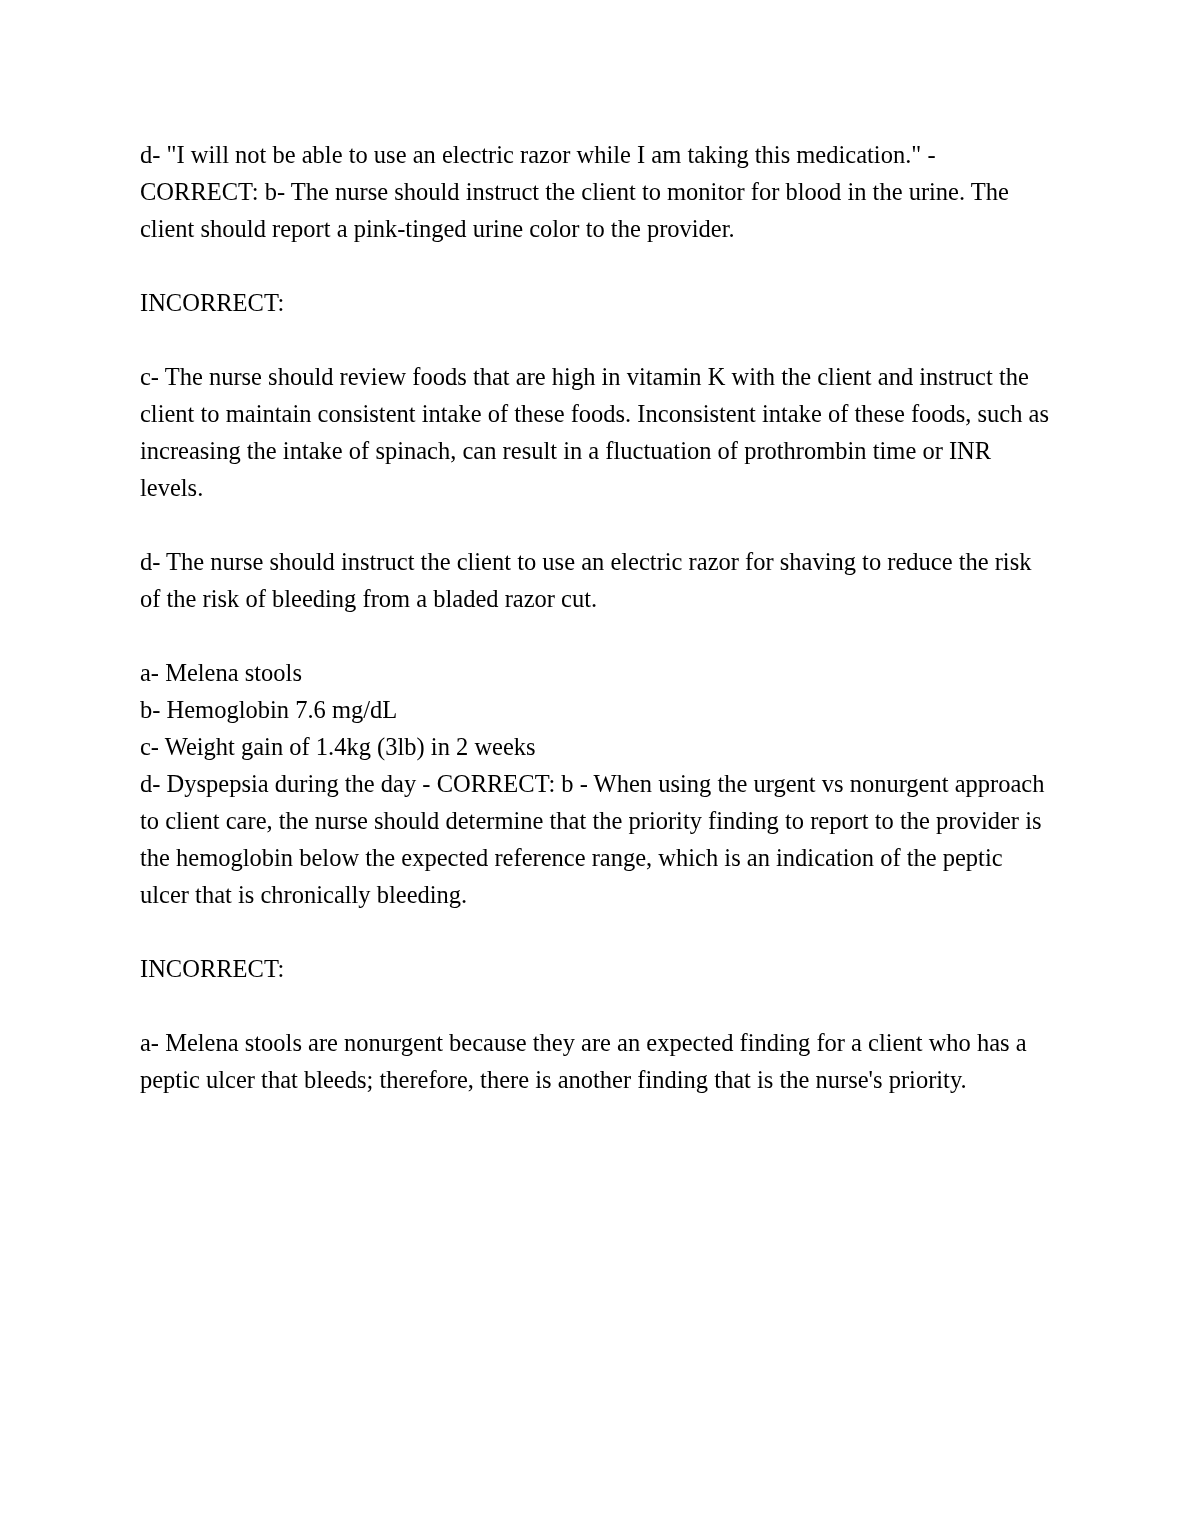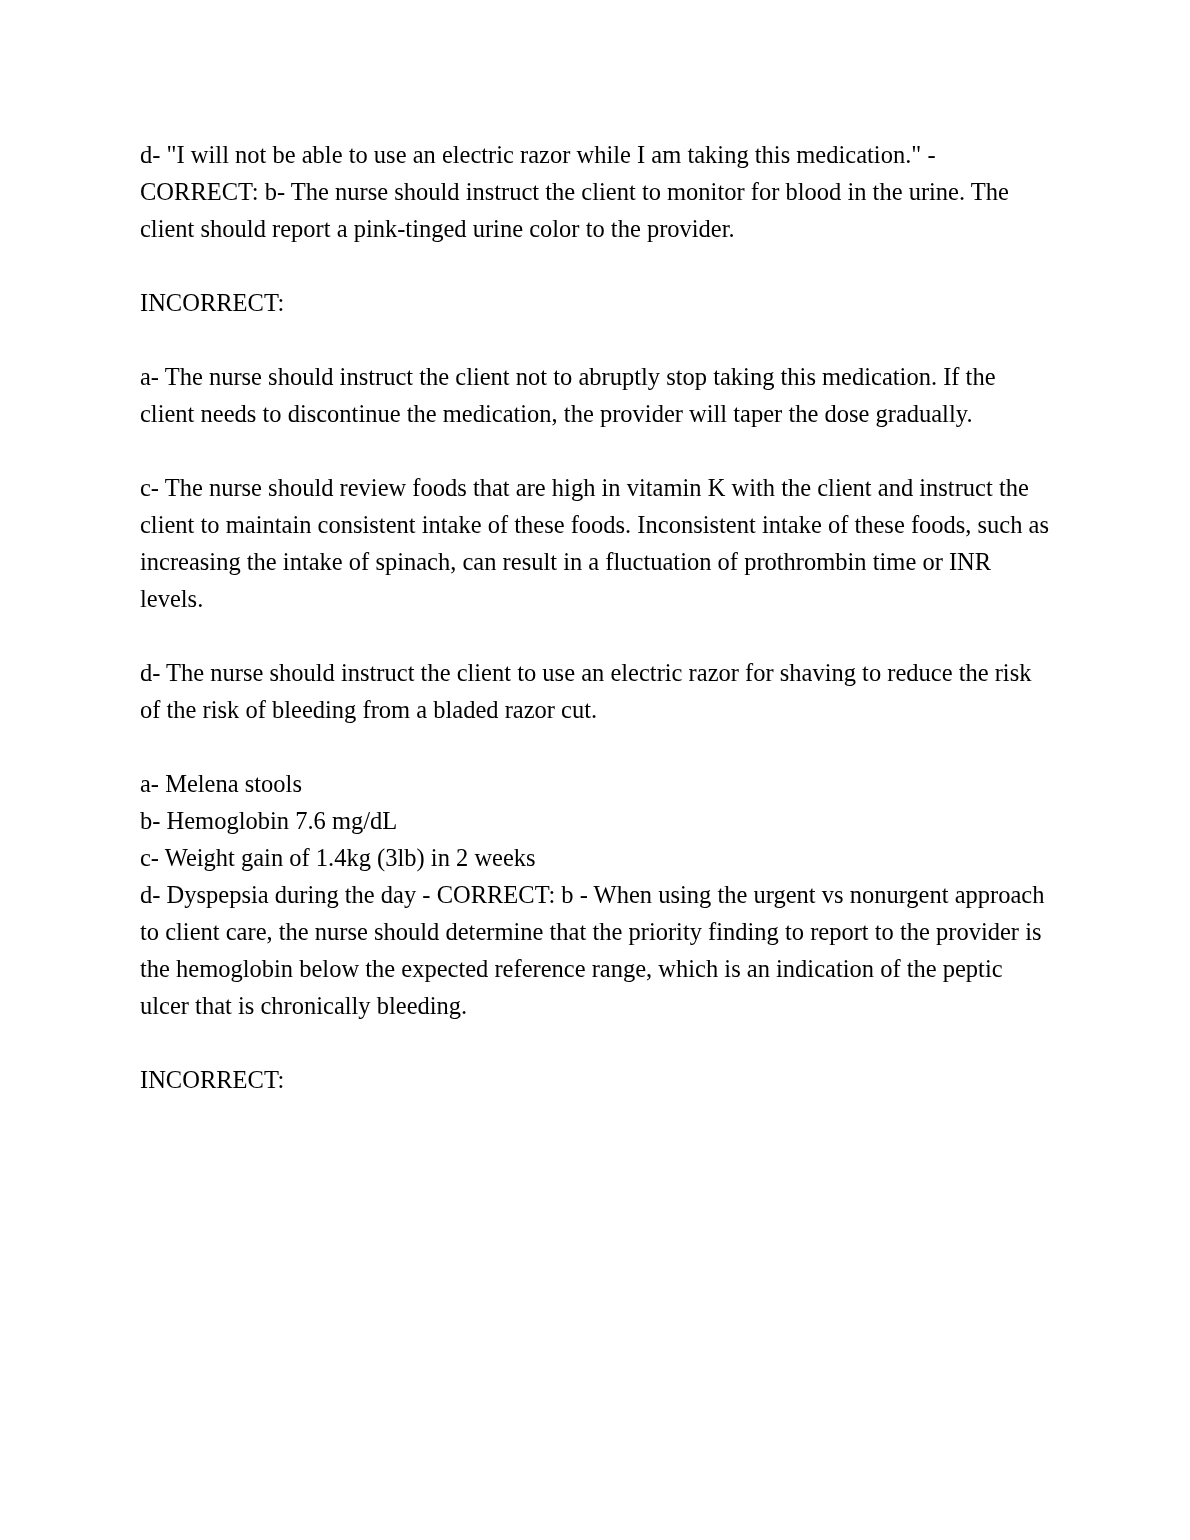--- a/index.html
+++ b/index.html
@@ -27,21 +27,21 @@
       color: #000000;
       max-width: 910px;
     }
   </style>
 </head>
 <body>
 
 <div class="page">
   <div class="para">d- "I will not be able to use an electric razor while I am taking this medication." - CORRECT: b- The nurse should instruct the client to monitor for blood in the urine. The client should report a pink-tinged urine color to the provider.</div>
   <div class="para">INCORRECT:</div>
-  <div class="para">a- The nurse should instruct the client not to abruptly stop taking this medication. If the client needs to discontinue the medication, the provider will taper the dose gradually.</div>
   <div class="para">c- The nurse should review foods that are high in vitamin K with the client and instruct the client to maintain consistent intake of these foods. Inconsistent intake of these foods, such as increasing the intake of spinach, can result in a fluctuation of prothrombin time or INR levels.</div>
   <div class="para">d- The nurse should instruct the client to use an electric razor for shaving to reduce the risk of the risk of bleeding from a bladed razor cut.</div>
   <div class="para">a- Melena stools
 b- Hemoglobin 7.6 mg/dL
 c- Weight gain of 1.4kg (3lb) in 2 weeks
 d- Dyspepsia during the day - CORRECT: b - When using the urgent vs nonurgent approach to client care, the nurse should determine that the priority finding to report to the provider is the hemoglobin below the expected reference range, which is an indication of the peptic ulcer that is chronically bleeding.</div>
   <div class="para">INCORRECT:</div>
+  <div class="para">a- Melena stools are nonurgent because they are an expected finding for a client who has a peptic ulcer that bleeds; therefore, there is another finding that is the nurse's priority.</div>
 </div>
 
 </body></html>

